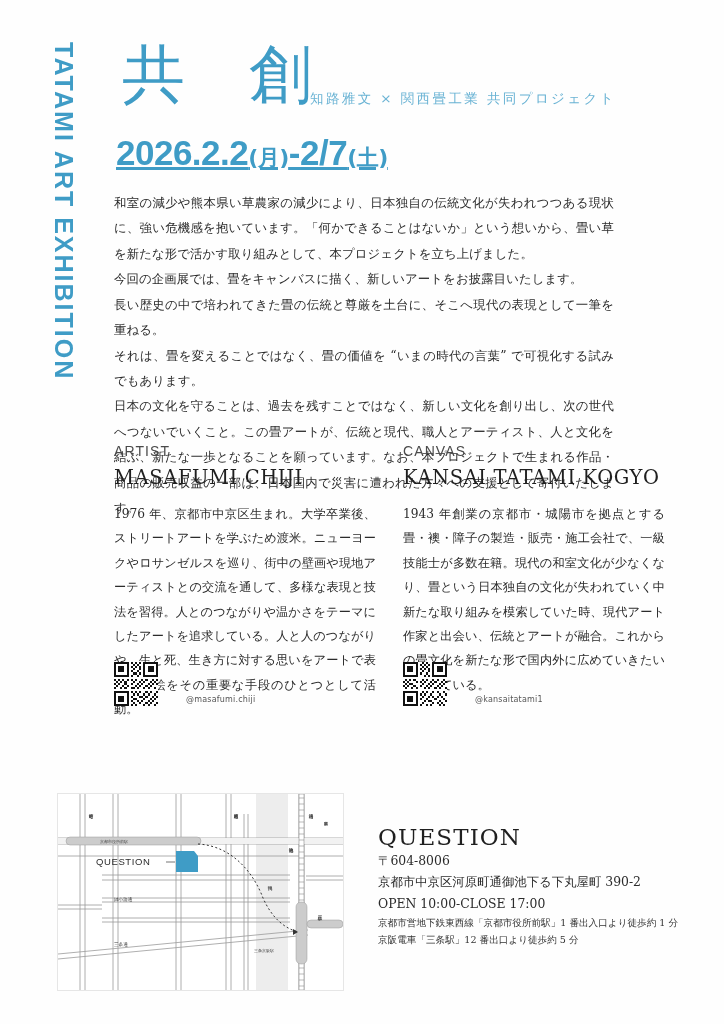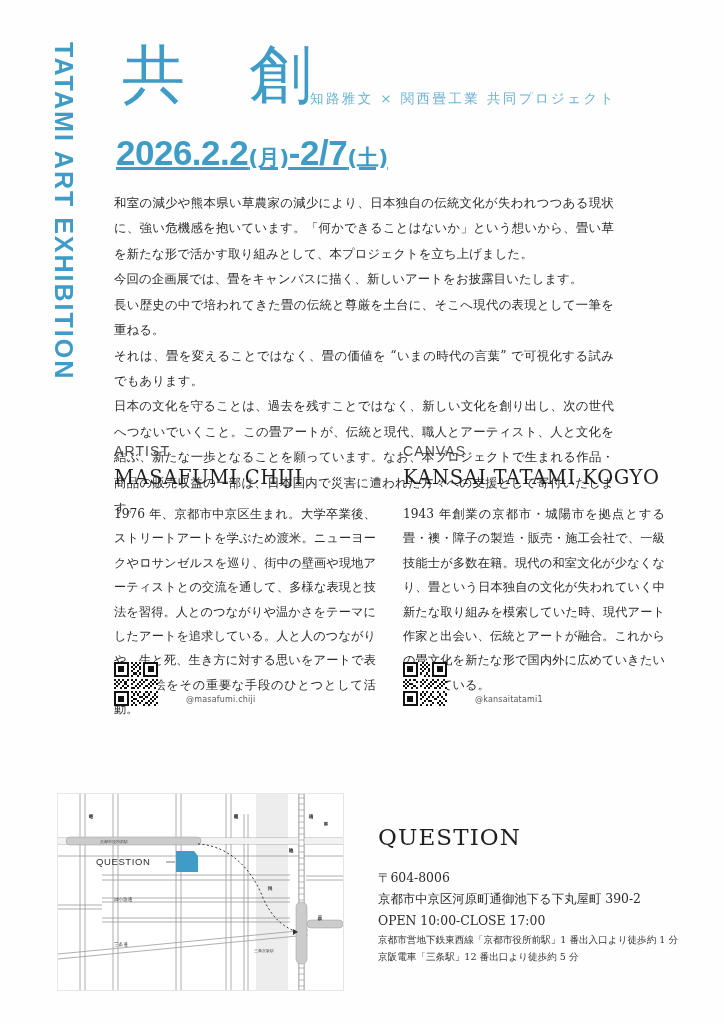--- a/index.html
+++ b/index.html
@@ -137,21 +137,21 @@
     position:absolute;left:378px;top:824px;
     width:320px;
   }
   .venue-name{
     font-family:"DejaVu Serif", serif;
     font-size:23px;
     letter-spacing:1.1px;
     color:#1f1f1f;
   }
   .venue-lines{
-    margin-top:17px;
+    margin-top:0;
     font-family:"DejaVu Serif", serif;
     font-size:12.4px;
     line-height:1.72;
     color:#2b2b2b;
   }
   .venue-access{
     margin-top:0;
     font-family:"DejaVu Serif", serif;
     font-size:9.6px;
     line-height:1.78;

